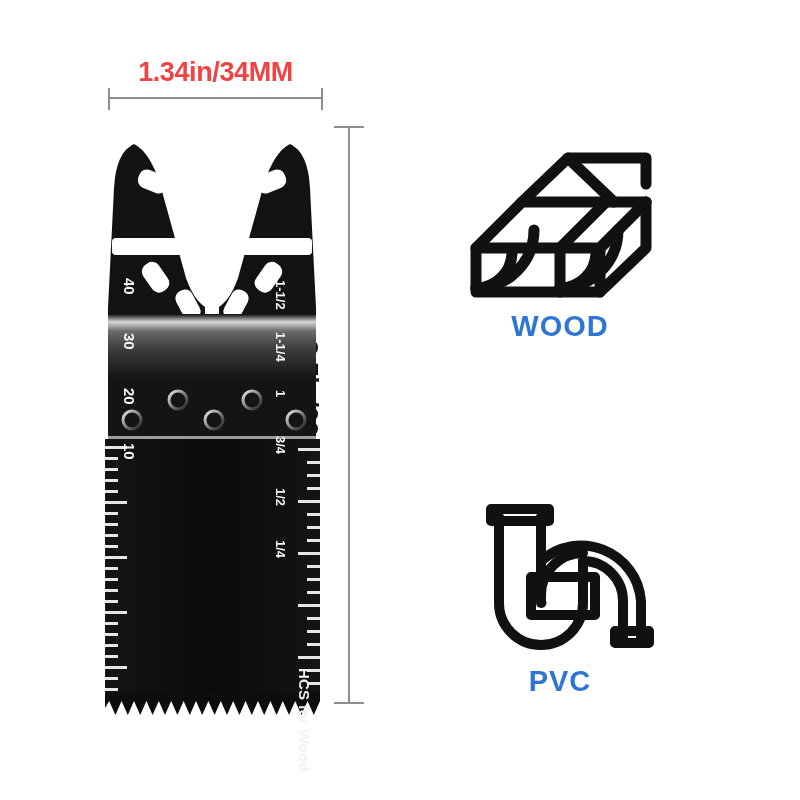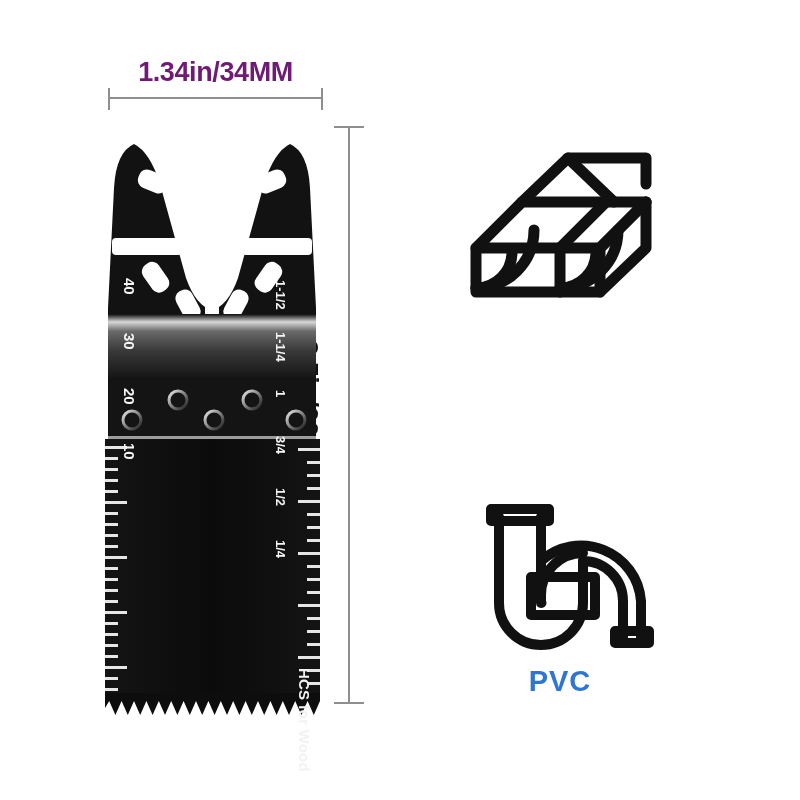--- a/index.html
+++ b/index.html
@@ -20,21 +20,21 @@
 
   
   .dim-label-top {
     position: absolute;
     left: 108px;
     top: 57px;
     width: 215px;
     text-align: center;
     font-size: 27px;
     font-weight: bold;
-    color: #701a75;
+    color: #ef4444;
     letter-spacing: -0.4px;
     white-space: nowrap;
   }
   .dim-line-h {
     position: absolute;
     left: 108px;
     top: 97px;
     width: 215px;
     height: 2px;
     background: #8e8e8e;
@@ -314,20 +314,21 @@
           <path d="M 140 108 L 186 62"></path>
 
           <path d="M 16 148 A 36 36 0 0 0 52 112"></path>
           <path d="M 16 126 A 58 58 0 0 0 74 68" transform="translate(0,22)"></path>
 
           <path d="M 100 148 A 36 36 0 0 0 136 112"></path>
           <path d="M 100 126 A 58 58 0 0 0 158 68" transform="translate(0,22)"></path>
         </g>
       </svg>
     </div>
+    <div class="material-label" style="color:#2e75d4;">WOOD</div>
   </div>
 
   <div class="material-block" id="pvc-block">
     <div class="material-icon">
       <svg width="190" height="165" viewBox="0 0 190 165">
         <g fill="none" stroke="#111111" stroke-width="10" stroke-linecap="round" stroke-linejoin="round">
 
           <path d="M 34 22
                    L 34 108
                    A 42 42 0 0 0 118 108

